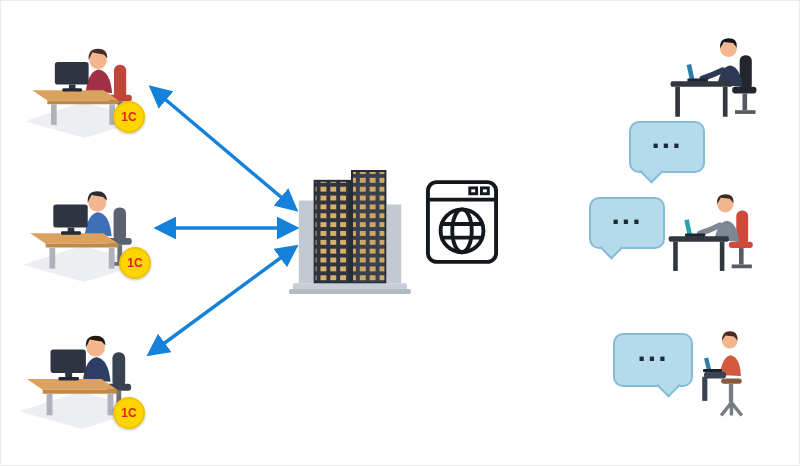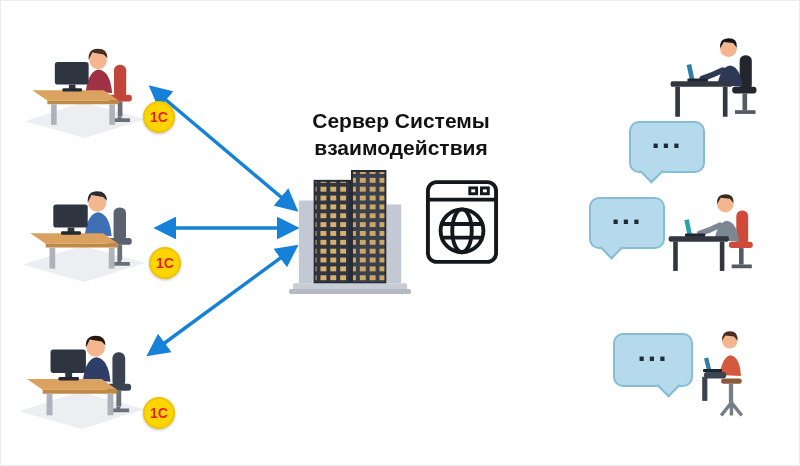--- a/index.html
+++ b/index.html
@@ -11,22 +11,22 @@
   .abs{position:absolute;}
   .title{
     position:absolute;left:280px;top:106px;width:240px;text-align:center;
     font-size:21px;font-weight:bold;color:#121212;line-height:1.3;
   }
   .overlay{position:absolute;left:0;top:0;width:800px;height:466px;pointer-events:none;}
   .overlay line{stroke:var(--arrow,#1581d8);stroke-width:3.5;}
   .badge{
     position:absolute;width:32px;height:32px;border-radius:50%;
     background:var(--badge-bg,#ffd500);color:var(--badge-text,#e31e24);
-    font-weight:bold;font-size:14px;display:flex;align-items:center;justify-content:center;
-    border:2px solid #f0c400;box-shadow:0 1px 3px rgba(0,0,0,.25);box-sizing:border-box;margin-left:30px;
+    font-weight:bold;font-size:12px;display:flex;align-items:center;justify-content:center;
+    border:2px solid #f0c400;box-shadow:0 1px 3px rgba(0,0,0,.25);box-sizing:border-box;
   }
   .bubble{
     position:absolute;background:var(--bubble,#b5daeb);
     border:2px solid var(--bubble-border,#85bcd6);border-radius:10px;
     display:flex;align-items:center;justify-content:center;
   }
   .bubble::after{
     content:"";position:absolute;bottom:-9px;width:15px;height:15px;
     background:var(--bubble,#b5daeb);
     border-right:2px solid var(--bubble-border,#85bcd6);
@@ -100,21 +100,20 @@
     <defs>
       <marker id="ah" viewBox="0 0 10 10" refX="7.5" refY="5" markerWidth="6.5" markerHeight="6.5" orient="auto-start-reverse">
         <path d="M0 0 L10 5 L0 10 z" fill="var(--arrow,#1581d8)"></path>
       </marker>
     </defs>
     <line x1="152" y1="88" x2="293" y2="207" marker-start="url(#ah)" marker-end="url(#ah)"></line>
     <line x1="158" y1="227" x2="293" y2="227" marker-start="url(#ah)" marker-end="url(#ah)"></line>
     <line x1="150" y1="352" x2="293" y2="247" marker-start="url(#ah)" marker-end="url(#ah)"></line>
   </svg>
 
-  <div class="title">Сервер Системы взаимодействия</div>
 
   <svg class="abs" style="left:288px;top:166px;width:122px;height:128px" viewBox="0 0 124 130">
     <defs>
       <pattern id="winA" width="10" height="9" patternUnits="userSpaceOnUse">
         <rect width="10" height="9" fill="#2e3440"></rect>
         <rect x="2" y="2" width="6" height="5" fill="#d8b06a"></rect>
       </pattern>
       <pattern id="winB" width="10" height="9" patternUnits="userSpaceOnUse">
         <rect width="10" height="9" fill="#3a414e"></rect>
         <rect x="2" y="2" width="6" height="5" fill="#cfa763"></rect>

